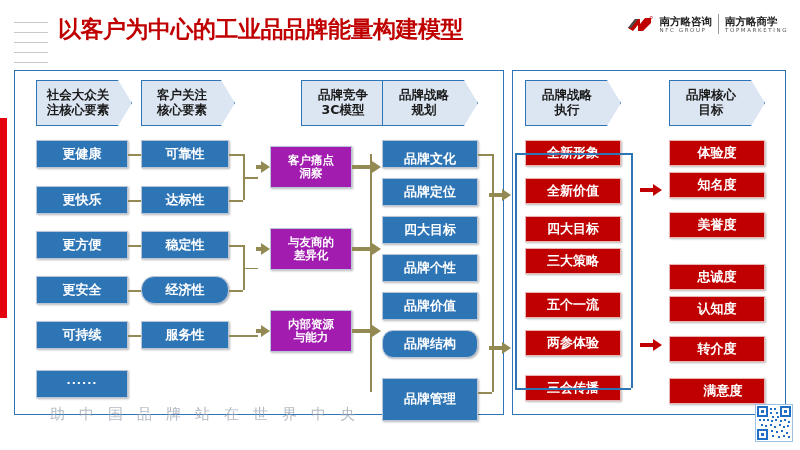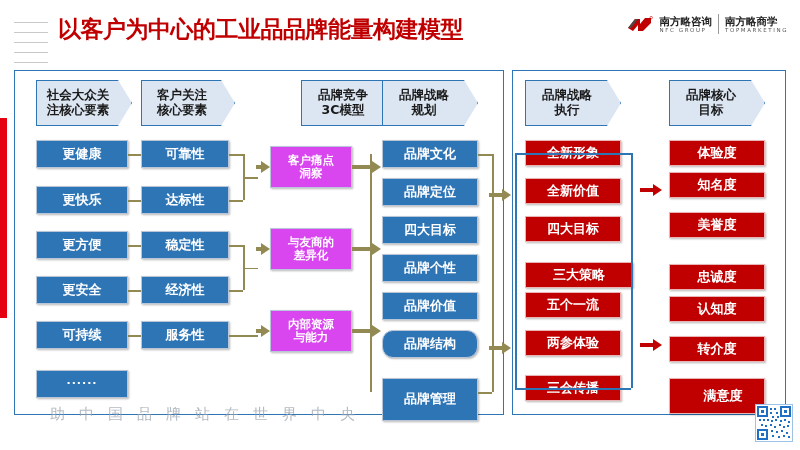--- a/index.html
+++ b/index.html
@@ -75,21 +75,21 @@
 
   
   .box {
     position: absolute;
     display: flex; align-items: center; justify-content: center;
     font-weight: bold; color: #ffffff;
     text-align: center; line-height: 1.15;
     box-shadow: 1px 1px 2px rgba(0,0,0,0.28);
   }
   .box.blue { background: #2E75B6; border: 1px solid #b9c6d8; font-size: 13px; }
-  .box.blue2 { background: #d946ef; border: 1px solid #b9c6d8; font-size: 11.5px; }
+  .box.blue2 { background: #a21caf; border: 1px solid #b9c6d8; font-size: 11.5px; }
   .box.red  { background: #C00000; border: 1px solid #e8b4b4; font-size: 13px; }
   .box.dots { background: #2E75B6; border: 1px solid #b9c6d8; font-size: 11px; letter-spacing:1px;}
 
   
   .conn { position: absolute; background: #938953; }
   .conn-v { width: 1.6px; }
   .conn-h { height: 1.6px; }
   .arrow-olive, .arrow-red {
     position: absolute; width: 0; height: 0;
     border-top: 6px solid transparent;
@@ -214,39 +214,39 @@
       </div>
       <div class="box blue" style="left: 141px; top: 140px; width: 88px; height: 28px; flex-direction: column;">
         <span>可靠性</span>
       </div>
       <div class="box blue" style="left: 141px; top: 186px; width: 88px; height: 28px; flex-direction: column;">
         <span>达标性</span>
       </div>
       <div class="box blue" style="left: 141px; top: 231px; width: 88px; height: 28px; flex-direction: column;">
         <span>稳定性</span>
       </div>
-      <div class="box blue" style="left: 141px; top: 276px; width: 88px; height: 28px; flex-direction: column;">
+      <div class="box blue" style="left: 141px; top: 276px; width: 88px; height: 28px; flex-direction: column; border-radius: 13px;">
         <span>经济性</span>
       </div>
       <div class="box blue" style="left: 141px; top: 321px; width: 88px; height: 28px; flex-direction: column;">
         <span>服务性</span>
       </div>
       <div class="box blue2" style="left: 270px; top: 146px; width: 82px; height: 42px; flex-direction: column;">
         <span>客户痛点</span>
         <span>洞察</span>
       </div>
       <div class="box blue2" style="left: 270px; top: 228px; width: 82px; height: 42px; flex-direction: column;">
         <span>与友商的</span>
         <span>差异化</span>
       </div>
       <div class="box blue2" style="left: 270px; top: 310px; width: 82px; height: 42px; flex-direction: column;">
         <span>内部资源</span>
         <span>与能力</span>
       </div>
-      <div class="box blue" style="left: 382px; top: 140px; width: 96px; height: 28px; flex-direction: column;">
+      <div class="box blue" style="left: 382px; top: 140px; width: 96px; height: 28px; flex-direction: column; justify-content: flex-end;">
         <span>品牌文化</span>
       </div>
       <div class="box blue" style="left: 382px; top: 178px; width: 96px; height: 28px; flex-direction: column;">
         <span>品牌定位</span>
       </div>
       <div class="box blue" style="left: 382px; top: 216px; width: 96px; height: 28px; flex-direction: column;">
         <span>四大目标</span>
       </div>
       <div class="box blue" style="left: 382px; top: 254px; width: 96px; height: 28px; flex-direction: column;">
         <span>品牌个性</span>
@@ -262,21 +262,21 @@
       </div>
       <div class="box red" style="left: 525px; top: 140px; width: 96px; height: 26px; flex-direction: column;">
         <span>全新形象</span>
       </div>
       <div class="box red" style="left: 525px; top: 178px; width: 96px; height: 26px; flex-direction: column;">
         <span>全新价值</span>
       </div>
       <div class="box red" style="left: 525px; top: 216px; width: 96px; height: 26px; flex-direction: column;">
         <span>四大目标</span>
       </div>
-      <div class="box red" style="left: 525px; top: 262px; width: 108px; height: 26px; flex-direction: column; align-items: center;">
+      <div class="box red" style="left: 525px; top: 248px; width: 96px; height: 26px; flex-direction: column; align-items: center;">
         <span>三大策略</span>
       </div>
       <div class="box red" style="left: 525px; top: 292px; width: 96px; height: 26px; flex-direction: column;">
         <span>五个一流</span>
       </div>
       <div class="box red" style="left: 525px; top: 330px; width: 96px; height: 26px; flex-direction: column;">
         <span>两参体验</span>
       </div>
       <div class="box red" style="left: 525px; top: 375px; width: 96px; height: 26px; flex-direction: column;">
         <span>三会传播</span>
@@ -292,21 +292,21 @@
       </div>
       <div class="box red" style="left: 669px; top: 264px; width: 96px; height: 26px; flex-direction: column;">
         <span>忠诚度</span>
       </div>
       <div class="box red" style="left: 669px; top: 296px; width: 96px; height: 26px; flex-direction: column;">
         <span>认知度</span>
       </div>
       <div class="box red" style="left: 669px; top: 336px; width: 96px; height: 26px; flex-direction: column;">
         <span>转介度</span>
       </div>
-      <div class="box red" style="left: 669px; top: 378px; width: 96px; height: 36px; flex-direction: column; padding-left: 12px;">
+      <div class="box red" style="left: 669px; top: 378px; width: 96px; height: 26px; flex-direction: column; padding-left: 12px;">
         <span>满意度</span>
       </div>
       <div class="conn conn-h" style="left: 128px; top: 154px; width: 13px;"></div>
       <div class="conn conn-h" style="left: 128px; top: 200px; width: 13px;"></div>
       <div class="conn conn-h" style="left: 128px; top: 245px; width: 13px;"></div>
       <div class="conn conn-h" style="left: 128px; top: 290px; width: 13px;"></div>
       <div class="conn conn-h" style="left: 128px; top: 335px; width: 13px;"></div>
       <div class="conn conn-v" style="left: 243px; top: 154px; height: 46px;"></div>
       <div class="conn conn-h" style="left: 229px; top: 154px; width: 14px;"></div>
       <div class="conn conn-h" style="left: 229px; top: 200px; width: 14px;"></div>

